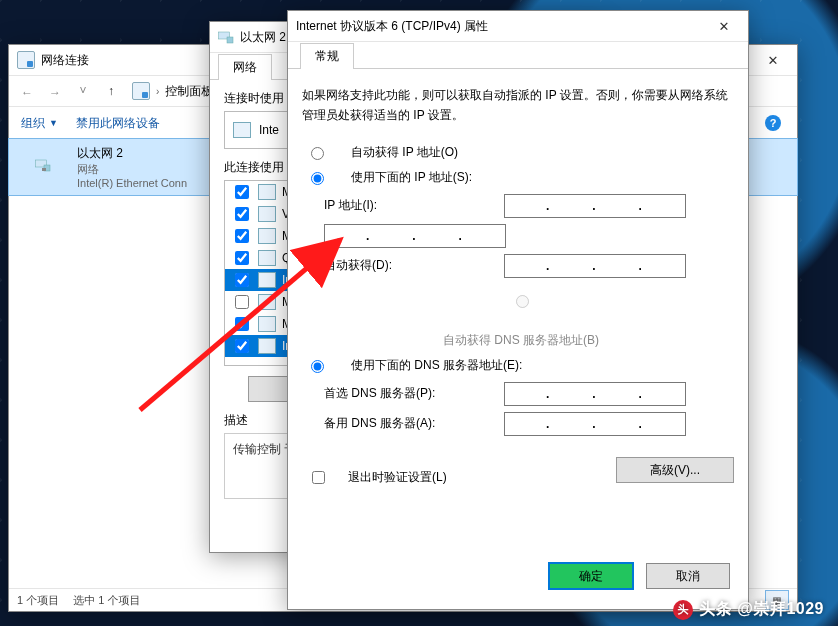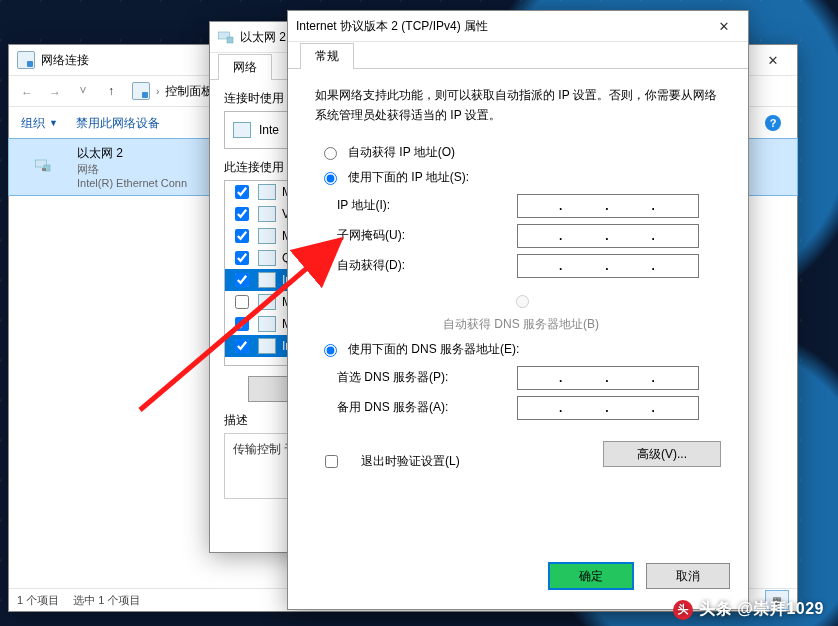--- a/index.html
+++ b/index.html
@@ -70,23 +70,23 @@
   .items-box .row { display:flex; align-items:center; gap:6px; height:22px; padding:0 6px; border-bottom:0; }
   .items-box .row.sel { background:#0078d7; color:#fff; }
   .items-box input[type=checkbox] { width:14px; height:14px; }
   .mini-icon { width:16px; height:14px; background:#e8f2fb; border:1px solid #7ab; display:inline-block; }
   .btnrow { display:flex; gap:10px; margin:10px 14px 6px; }
   .btn { min-width:84px; height:24px; border:1px solid #999; background:#e1e1e1; display:flex; align-items:center; justify-content:center; font-size:12px; padding:0 10px;margin-left:24px; }
   .desc-box { margin:0 14px; border:1px solid #ccc; height:52px; padding:6px 8px; font-size:12px; color:#333; line-height:1.5;}
 
   
   .ipv4-body { position:absolute; left:0; right:0; top:31px; bottom:0; background:#fff; display:flex; flex-direction:column;}
-  .ipv4-content { padding:10px 25px 0; flex:1; }
+  .ipv4-content { padding:10px 12px 0; flex:1; }
   .info-text { font-size:12px; line-height:1.7; margin:6px 2px 18px; }
-  .radio-row { display:flex; align-items:center; gap:8px; margin:4px 0 8px 6px; font-size:12px;}
+  .radio-row { display:flex; align-items:center; gap:24px; margin:4px 0 8px 6px; font-size:12px;}
   .radio-row.disabled { color:#888;flex-direction:column; }
   input[type=radio] { width:13px; height:13px; }
   .field-grid { margin:6px 0 14px 24px; }
   .field-row { display:flex; align-items:center; margin:6px 0; }
   .field-row label { width:180px; font-size:12px; }
   .ip-input { width:180px; height:22px; border:1px solid #777; display:flex; align-items:center; justify-content:space-evenly; font-size:12px; letter-spacing:2px;}
   .ip-input span { width:36px; text-align:center; }
   .ip-dot { color:#000; }
   .chk-row { display:flex; align-items:center; gap:20px; margin:14px 0 0 6px; font-size:12px;}
   .bottom-row { display:flex; justify-content:space-between; align-items:center; margin:18px 2px 0;}
@@ -227,21 +227,21 @@
       <div class="btn">安装</div>
     </div>
     <div class="section-label">描述</div>
     <div class="desc-box"><span>传输控制
 于在不同</span></div>
   </div>
 </div>
 
 <div class="window" style="left:287px; top:10px; width:460px; height:598px; z-index:100;">
   <div class="titlebar">
-    <span class="title">Internet 协议版本 2 (TCP/IPv4) 属性</span>
+    <span class="title">Internet 协议版本 6 (TCP/IPv4) 属性</span>
     <div class="win-btns">
         <div class="win-btn close">✕</div>
       </div>
   </div>
   <div class="ipv4-body">
     <div class="tabstrip" style="padding-left:12px;">
         <div class="tab">常规</div>
       </div>
     <div class="ipv4-content">
       <div class="info-text">如果网络支持此功能，则可以获取自动指派的 IP 设置。否则，你需要从网络系统管理员处获得适当的 IP 设置。</div>
@@ -261,21 +261,20 @@
               <span></span>
               <b class="ip-dot">.</b>
               <span></span>
               <b class="ip-dot">.</b>
               <span></span>
               <b class="ip-dot">.</b>
               <span></span>
             </div>
         </div>
         <div class="field-row">
-          <label>子网掩码(U):</label>
           <div class="ip-input">
               <span></span>
               <b class="ip-dot">.</b>
               <span></span>
               <b class="ip-dot">.</b>
               <span></span>
               <b class="ip-dot">.</b>
               <span></span>
             </div>
         </div>

